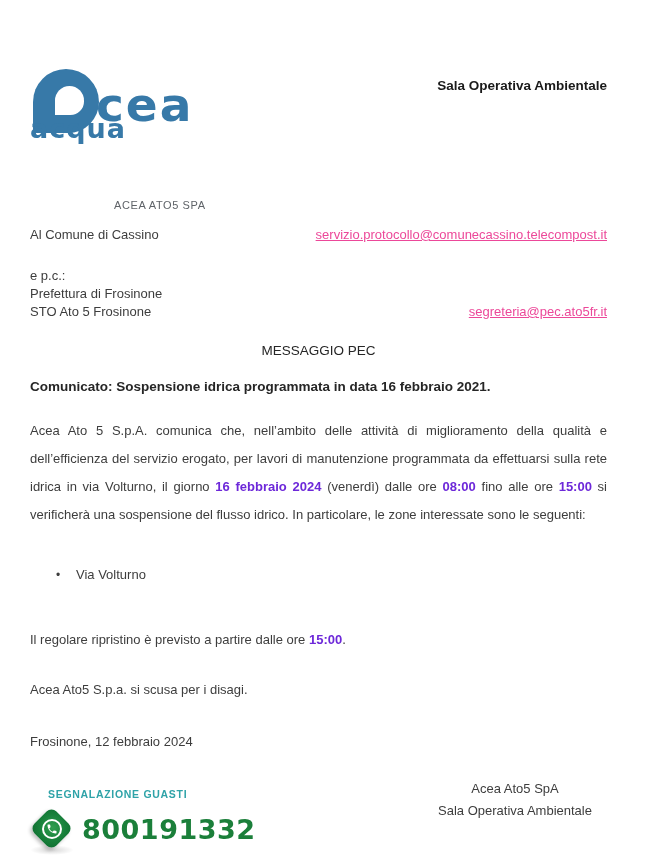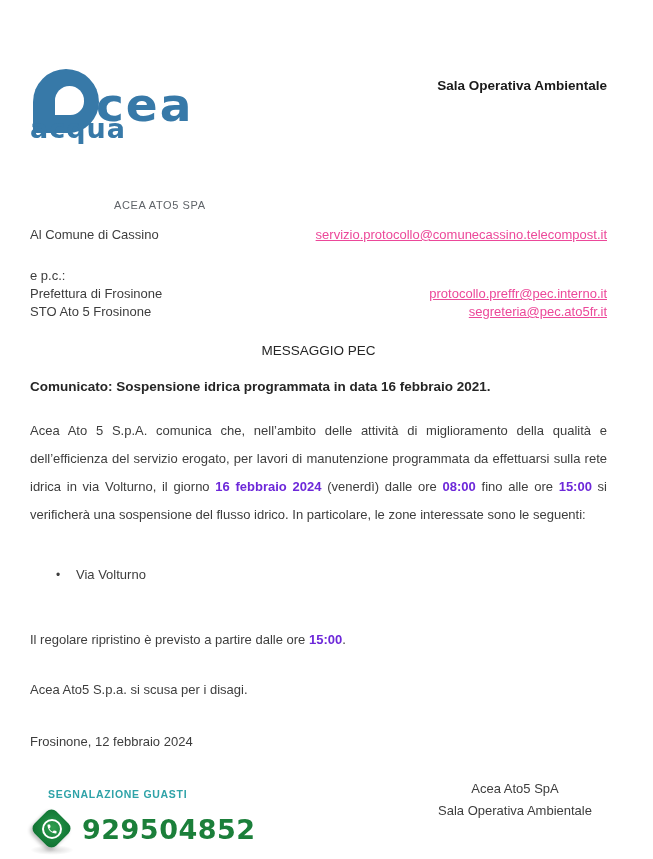--- a/index.html
+++ b/index.html
@@ -159,21 +159,20 @@
 
     <div class="recipients">
       <div class="recip-row">
         <span>Al Comune di Cassino</span>
         <a class="mail" href="#">servizio.protocollo@comunecassino.telecompost.it</a>
       </div>
       <div class="recip-gap"></div>
       <div>e p.c.:</div>
       <div class="recip-row">
         <span>Prefettura di Frosinone</span>
-        <a class="mail" href="#">protocollo.preffr@pec.interno.it</a>
       </div>
       <div class="recip-row">
         <span>STO Ato 5 Frosinone</span>
         <a class="mail" href="#">segreteria@pec.ato5fr.it</a>
       </div>
     </div>
 
     <div class="pec-title">MESSAGGIO PEC</div>
     <div class="subject">Comunicato: Sospensione idrica programmata in data 16 febbraio 2021.</div>
 
@@ -204,16 +203,16 @@
         <div class="diamond">
           <div class="diamond-inner">
             <div class="phone-circle">
               <svg width="12" height="12" viewBox="0 0 24 24" aria-hidden="true">
                 <path fill="#ffffff" d="M6.6 10.8c1.4 2.8 3.8 5.1 6.6 6.6l2.2-2.2c.3-.3.7-.4 1-.2 1.1.4 2.3.6 3.6.6.6 0 1 .4 1 1V20c0 .6-.4 1-1 1C10.6 21 3 13.4 3 4c0-.6.4-1 1-1h3.5c.6 0 1 .4 1 1 0 1.2.2 2.4.6 3.6.1.3 0 .7-.2 1l-2.3 2.2z"></path>
               </svg>
             </div>
           </div>
         </div>
       </div>
-      <div class="phone-number">929504852</div>
+      <div class="phone-number">800191332</div>
     </div>
   </div>
 </div>
 
 </body></html>

